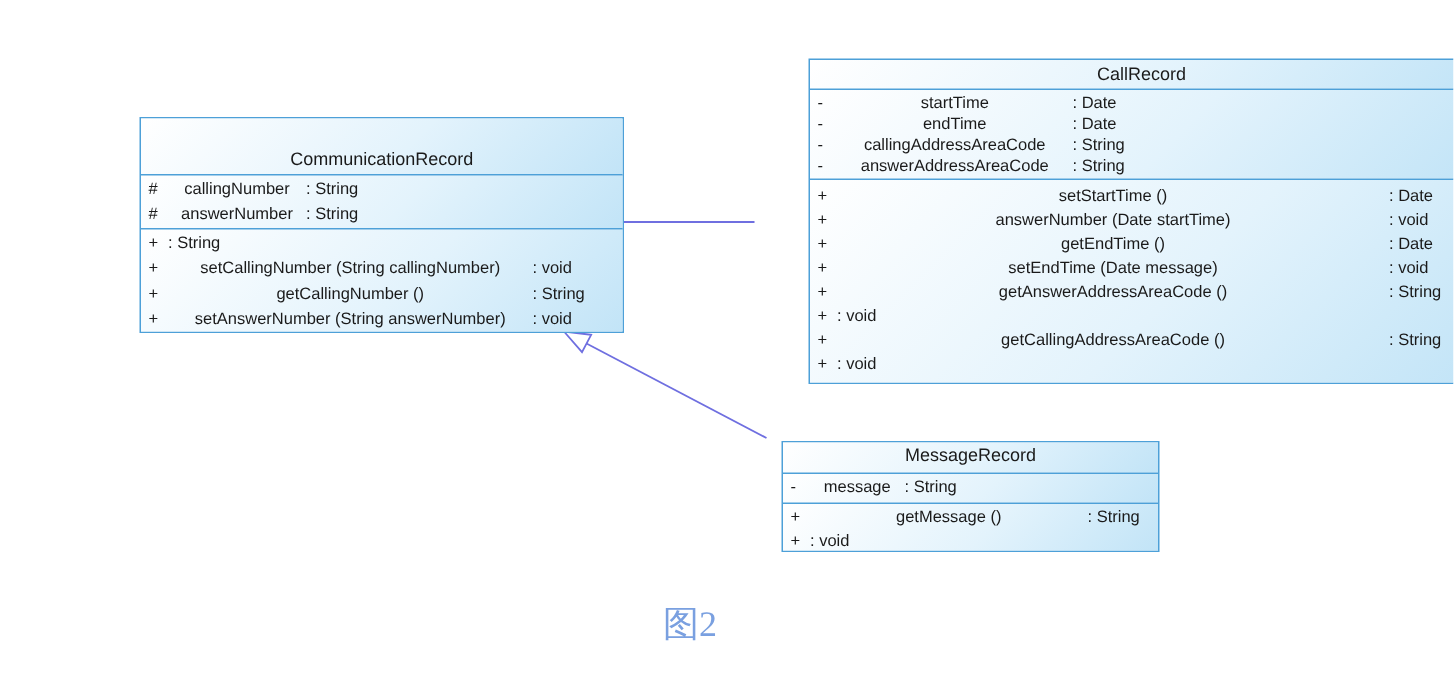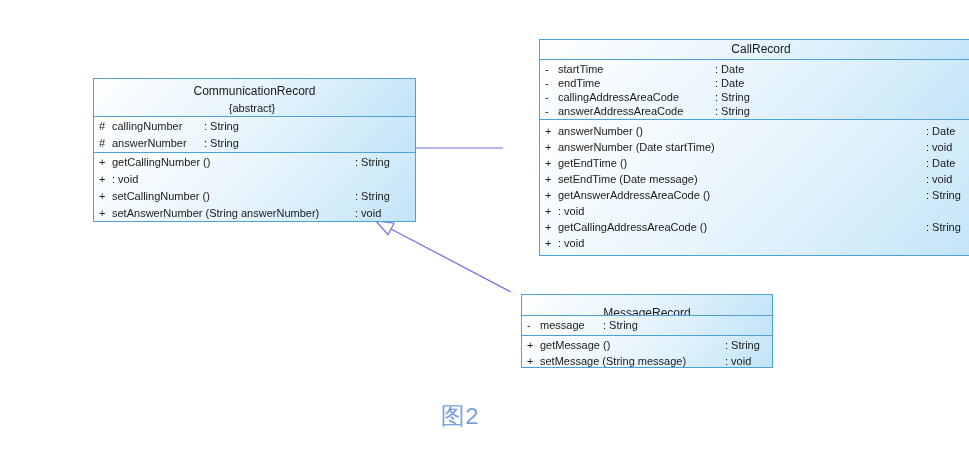--- a/index.html
+++ b/index.html
@@ -31,26 +31,26 @@
     background:var(--fill-light);
     margin-left:36px;
   }
   .sect{
     background:linear-gradient(135deg,var(--fill-light) 0%, #e3f3fc 55%, var(--fill-dark) 100%);
     overflow:hidden;
     white-space:nowrap;
   }
   .sect + .sect{border-top:1px solid var(--border);}
   .title{text-align:center;font-size:12px;}
-  .cls-name{line-height:17px;padding-top:4px;}
+  .cls-name{line-height:17px;padding-top:19px;}
   .stereotype{padding-right:5px;line-height:16px;font-size:11px;}
   .methods{flex:1;}
   .row{display:flex;padding-left:5px;line-height:16px;}
   .vis{width:13px;flex:0 0 13px;}
-  .mname{flex:0 0 auto;}
+  .mname{flex:0 0 auto;text-align:center;}
   .mtype{flex:0 0 auto;}
 
   
   .c-comm .attrs .mname{width:92px;}
   .c-comm .methods .mname{width:243px;}
   .c-call .attrs .mname{width:157px;}
   .c-call .methods .mname{width:368px;}
   .c-msg  .attrs .mname{width:63px;}
   .c-msg  .methods .mname{width:185px;}
 
@@ -65,27 +65,27 @@
   
   .c-comm{left:57px;top:78px;width:323px;height:144px;}
   .c-comm .title{height:37px;}
   .c-comm .attrs{height:36px;}
   .c-call{left:503px;top:39px;width:444px;height:217px;}
   .c-call .title{height:19px;}
   .c-call .title .cls-name{padding-top:1px;line-height:16px;}
   .c-call .attrs{height:60px;}
   .c-msg{left:485px;top:294px;width:252px;height:74px;}
   .c-msg .title{height:20px;}
-  .c-msg .title .cls-name{padding-top:10px;line-height:16px;}
+  .c-msg .title .cls-name{padding-top:0;line-height:16px;}
   .c-msg .attrs{height:20px;}
 
   .caption{
     position:absolute;left:415px;top:400px;width:90px;
     text-align:center;
-    font-family:Liberation Mono, monospace;
+    font-family:Liberation Serif, serif;
     font-size:24px;
     color:var(--caption);
   }
 </style>
 </head>
 <body>
 
 <div class="canvas">
 
   <svg class="connectors" viewBox="0 0 969 458">
@@ -112,30 +112,30 @@
         </div>
         <div class="row">
           <span class="vis">#</span>
           <span class="mname">answerNumber</span>
           <span class="mtype">: String</span>
         </div>
       </div>
     <div class="sect methods">
         <div class="row">
           <span class="vis">+</span>
+          <span class="mtype">: String</span>
+        </div>
+        <div class="row">
+          <span class="vis">+</span>
+          <span class="mname">setCallingNumber (String callingNumber)</span>
+          <span class="mtype">: void</span>
+        </div>
+        <div class="row">
+          <span class="vis">+</span>
           <span class="mname">getCallingNumber ()</span>
-          <span class="mtype">: String</span>
-        </div>
-        <div class="row">
-          <span class="vis">+</span>
-          <span class="mtype">: void</span>
-        </div>
-        <div class="row">
-          <span class="vis">+</span>
-          <span class="mname">setCallingNumber ()</span>
           <span class="mtype">: String</span>
         </div>
         <div class="row">
           <span class="vis">+</span>
           <span class="mname">setAnswerNumber (String answerNumber)</span>
           <span class="mtype">: void</span>
         </div>
       </div>
   </div>
 
@@ -161,21 +161,21 @@
         </div>
         <div class="row">
           <span class="vis">-</span>
           <span class="mname">answerAddressAreaCode</span>
           <span class="mtype">: String</span>
         </div>
       </div>
     <div class="sect methods">
         <div class="row">
           <span class="vis">+</span>
-          <span class="mname">answerNumber ()</span>
+          <span class="mname">setStartTime ()</span>
           <span class="mtype">: Date</span>
         </div>
         <div class="row">
           <span class="vis">+</span>
           <span class="mname">answerNumber (Date startTime)</span>
           <span class="mtype">: void</span>
         </div>
         <div class="row">
           <span class="vis">+</span>
           <span class="mname">getEndTime ()</span>
@@ -219,20 +219,19 @@
         </div>
       </div>
     <div class="sect methods">
         <div class="row">
           <span class="vis">+</span>
           <span class="mname">getMessage ()</span>
           <span class="mtype">: String</span>
         </div>
         <div class="row">
           <span class="vis">+</span>
-          <span class="mname">setMessage (String message)</span>
           <span class="mtype">: void</span>
         </div>
       </div>
   </div>
 
   <div class="caption">图2</div>
 </div>
 
 </body></html>

